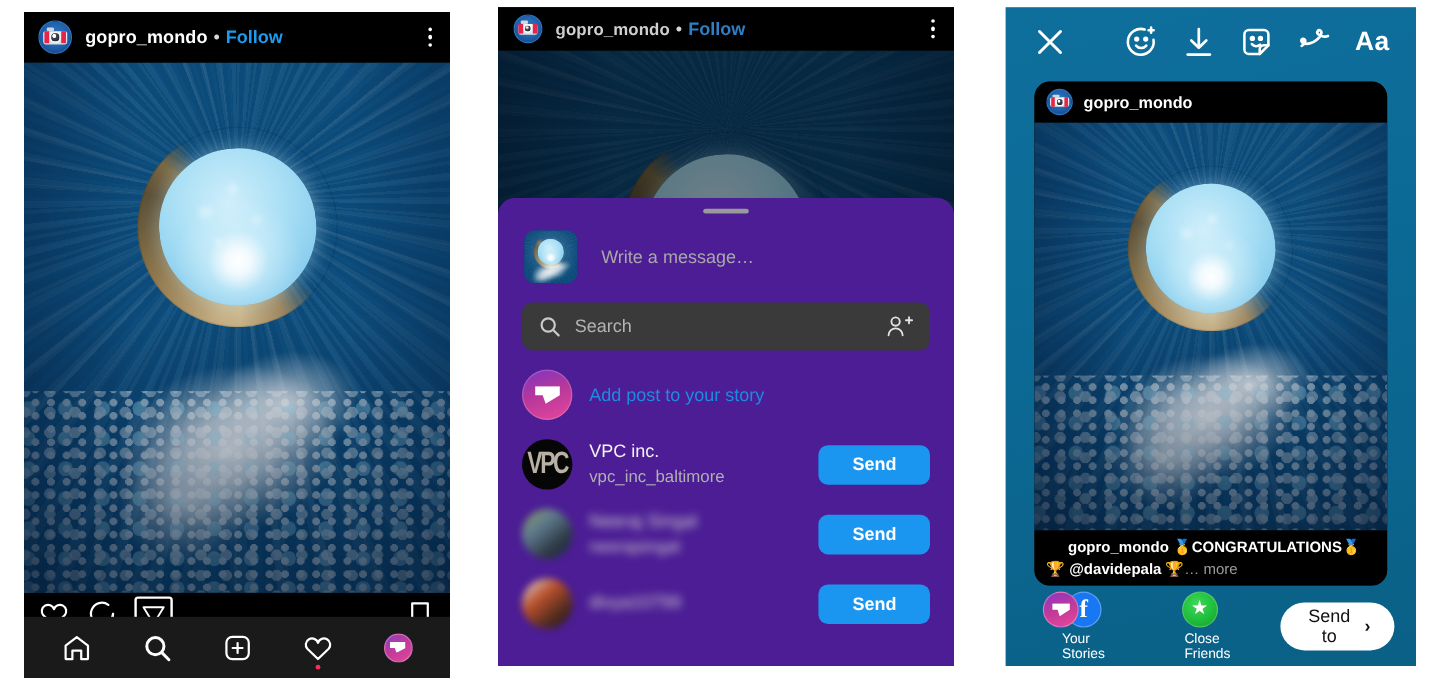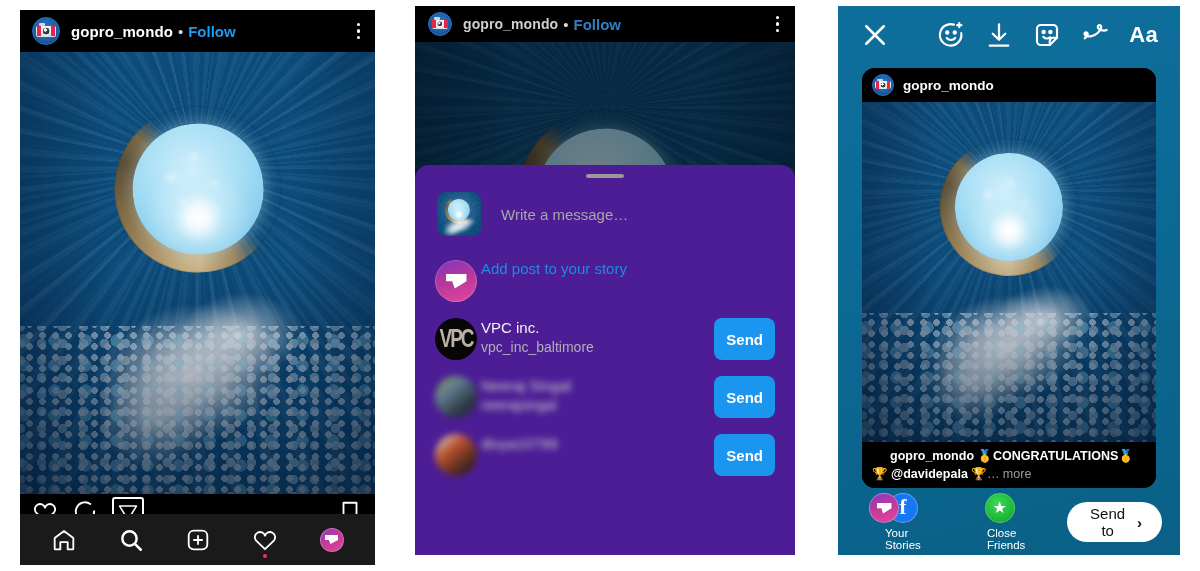--- a/index.html
+++ b/index.html
@@ -219,21 +219,21 @@
   .msg-thumb .mini { position: absolute; inset: 0; transform: scale(1); }
   .msg-placeholder { color: #a8a8a8; font-size: 15px; }
 
   .search-box {
     margin: 8px 20px 0; height: 40px; background: #3a3a3a; border-radius: 9px;
     display: flex; align-items: center; padding: 0 13px; gap: 11px;
   }
   .search-box .txt { color: #b3b3b3; font-size: 15px; flex: 1; }
 
   .list { margin-top: 8px; }
-  .list-row { display: flex; padding: 8px 20px; gap: 4px; min-height: 56px; }
+  .list-row { display: flex; align-items: center; padding: 8px 20px; gap: 14px; min-height: 56px; }
   .story-badge {
     width: 42px; height: 42px; border-radius: 50%; flex: none;
     background: linear-gradient(160deg,#7c35c4 0%, #b5379c 45%, #e8479a 100%);
     display: flex; align-items: center; justify-content: center;
     box-shadow: 0 0 0 1px rgba(255,255,255,.18) inset;
   }
   .story-badge .flag {
     width: 21px; height: 15px; background: #fff;
     clip-path: polygon(0 0, 100% 0, 100% 52%, 44% 100%, 32% 52%, 0 52%);
   }
@@ -246,21 +246,21 @@
   }
   .av.ph1 { background: linear-gradient(140deg,#8ba15c 0%, #5f7a8d 35%, #2e3a46 70%, #1c2a38 100%); filter: blur(3.2px); }
   .av.ph2 { background: linear-gradient(140deg,#e0e4e8 0%, #b8502a 38%, #5a2f21 68%, #1a1410 100%); filter: blur(3.2px); }
   .row-text { flex: 1; min-width: 0; }
   .row-title { color: #f2f2f2; font-size: 15px; line-height: 1.35; }
   .row-sub { color: #b0b0b0; font-size: 14px; line-height: 1.35; }
   .blurred { filter: blur(3.4px); color: #cdcdcd; }
   .send-btn {
     background: #1a95f0; color: #fff; border: none; border-radius: 8px;
     font-family: "Liberation Sans", sans-serif; font-size: 15px; font-weight: 700;
-    padding: 8px 12px; cursor: pointer; flex: none;
+    padding: 8px 28px; cursor: pointer; flex: none;
   }
 
   
   #panel3 {
     left: 838px; top: 6px; width: 342px; height: 549px;
     background: linear-gradient(165deg,#0f6f9c 0%, #0c6a96 40%, #0a6086 100%);
   }
   .st-toolbar {
     position: absolute; left: 0; top: 0; width: 100%; height: 58px; z-index: 6;
     display: flex; align-items: center; padding: 0 22px; gap: 0;
@@ -490,20 +490,36 @@
             <div class="planet" style="top:40%;width:64%">
                 <div class="rock"></div>
                 <div class="sky"></div>
               </div>
             <div class="spray" style="top:82%;width:86%;height:44%"></div>
           </div>
         </div>
         <span class="msg-placeholder">Write a message…</span>
       </div>
 
+      <div class="search-box">
+        <span class="ico" style="width:20px;height:20px">
+          <svg viewBox="0 0 24 24" fill="none" stroke="#c9c9c9" stroke-width="2.2" stroke-linecap="round">
+            <circle cx="10.6" cy="10.6" r="6.6"></circle>
+              <path d="M15.6 15.6 21 21"></path>
+          </svg>
+        </span>
+        <span class="txt">Search</span>
+        <span class="ico" style="width:24px;height:22px">
+          <svg viewBox="0 0 26 24" fill="none" stroke="#e2e2e2" stroke-width="1.7" stroke-linecap="round" stroke-linejoin="round">
+            <circle cx="9" cy="7.6" r="3.8"></circle>
+            <path d="M2.6 20c0-3.6 2.9-6.2 6.4-6.2s6.4 2.6 6.4 6.2"></path>
+            <path d="M18.4 6.4h5.6M21.2 3.6v5.6"></path>
+          </svg>
+        </span>
+      </div>
 
       <div class="list">
 
         <div class="list-row">
           <span class="story-badge">
               <span class="flag"></span>
             </span>
           <span class="story-link">Add post to your story</span>
         </div>
 

